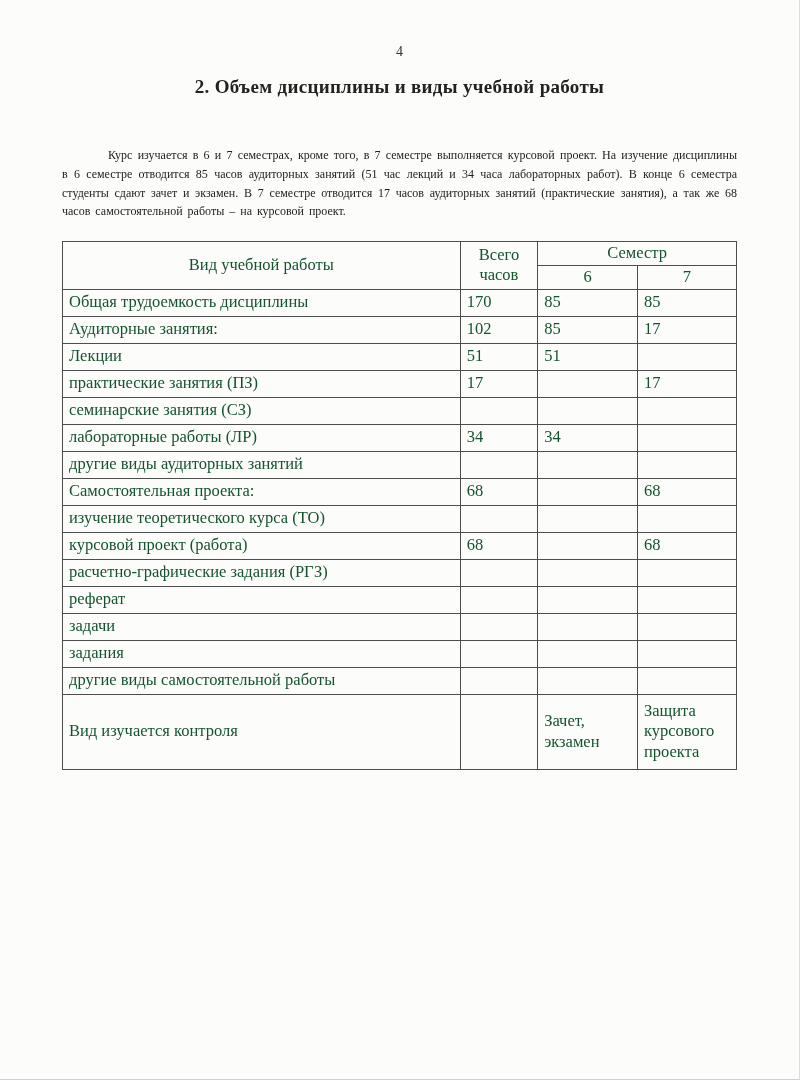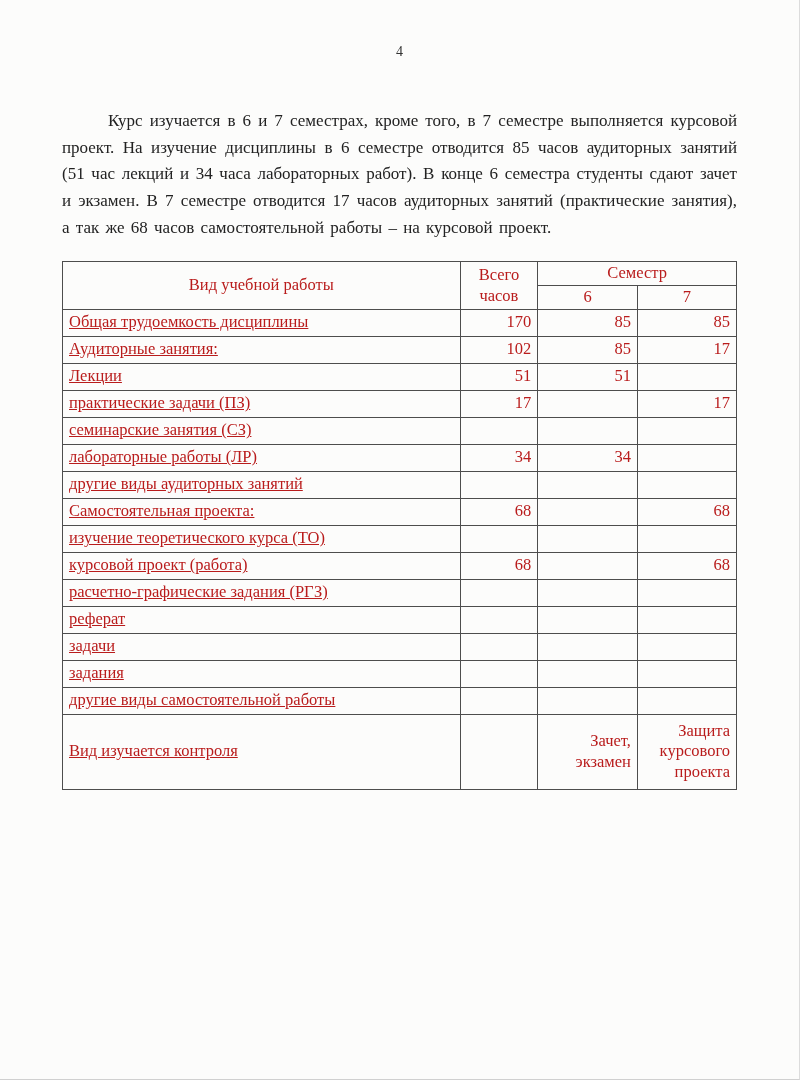--- a/index.html
+++ b/index.html
@@ -16,55 +16,56 @@
   }
   .content{padding:44px 62px 0 62px;}
   .page-number{text-align:center;font-size:14px;color:#333;}
   .heading{
     text-align:center;
     font-size:19px;
     font-weight:bold;
     margin:16px 0 0 0;
     letter-spacing:0.3px;
   }
-  .body-text{margin-top:48px;font-size:17px;line-height:1.57;text-align:justify;}
+  .body-text{margin-top:48px;font-size:12px;line-height:1.57;text-align:justify;}
   .body-text p{margin:0;text-indent:46px;word-spacing:2px;}
   .table-caption{text-align:right;font-size:17px;margin-top:28px;}
   table.workload{
     border-collapse:collapse;
     width:100%;
     margin-top:20px;
     font-size:16.5px;
-    color:#b91c1c;
+    color:#14532d;
   }
   table.workload th, table.workload td{
     border:1px solid #4d4d4d;
     padding:1px 6px;
     font-weight:normal;
     line-height:1.25;
   }
   table.workload thead th{text-align:center;vertical-align:middle;}
   .h-total{width:11.5%;}
   .h-sem-num{width:14.8%;}
   table.workload td{height:24px;vertical-align:middle;}
-  td.c-label{text-align:left;text-decoration:underline;}
+  td.c-label{text-align:left;}
   td.c-label.indent{}
-  td.c-num{text-align:right;}
+  td.c-num{text-align:left;}
   tr.tall td{height:72px;white-space:pre-line;}
   tr.tall td.c-label{vertical-align:middle;}
   tr.tall td.c-num{vertical-align:middle;}
 </style>
 </head>
 <body>
 
 <div class="page">
   <div class="content">
 
     <div class="page-number">4</div>
 
+    <div class="heading">2. Объем дисциплины и виды учебной работы</div>
 
     <div class="body-text">
       <p>Курс изучается в 6 и 7 семестрах, кроме того, в 7 семестре выполняется курсовой проект. На изучение дисциплины в 6 семестре отводится 85 часов аудиторных занятий (51 час лекций и 34 часа лабораторных работ). В конце 6 семестра студенты сдают зачет и экзамен. В 7 семестре отводится 17 часов аудиторных занятий (практические занятия), а так же 68 часов самостоятельной работы  – на курсовой проект.</p>
     </div>
 
 
     <table class="workload">
       <colgroup>
         <col style="width:59%">
         <col style="width:11.5%">
@@ -95,21 +96,21 @@
             <td class="c-num">85</td>
             <td class="c-num">17</td>
           </tr>
           <tr>
             <td class="c-label indent">Лекции</td>
             <td class="c-num">51</td>
             <td class="c-num">51</td>
             <td class="c-num"></td>
           </tr>
           <tr>
-            <td class="c-label indent">практические задачи (ПЗ)</td>
+            <td class="c-label indent">практические занятия (ПЗ)</td>
             <td class="c-num">17</td>
             <td class="c-num"></td>
             <td class="c-num">17</td>
           </tr>
           <tr>
             <td class="c-label indent">семинарские занятия (СЗ)</td>
             <td class="c-num"></td>
             <td class="c-num"></td>
             <td class="c-num"></td>
           </tr>

